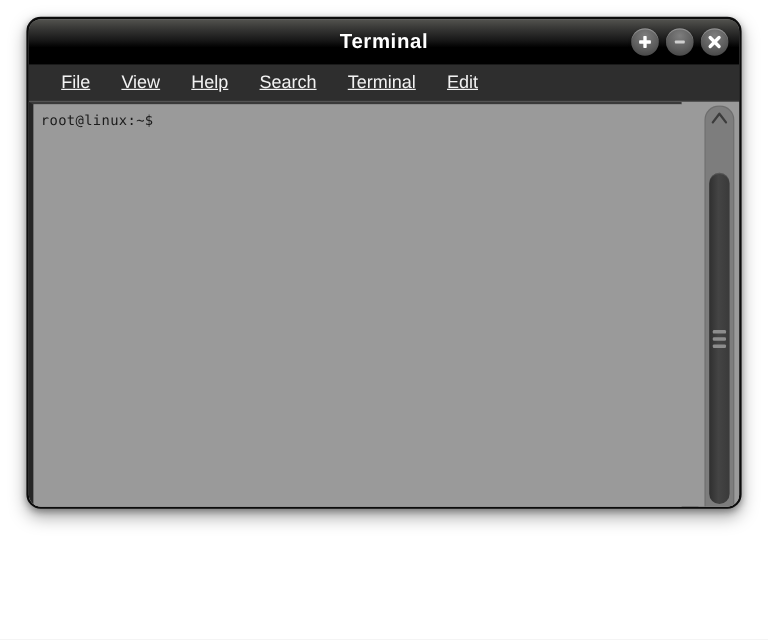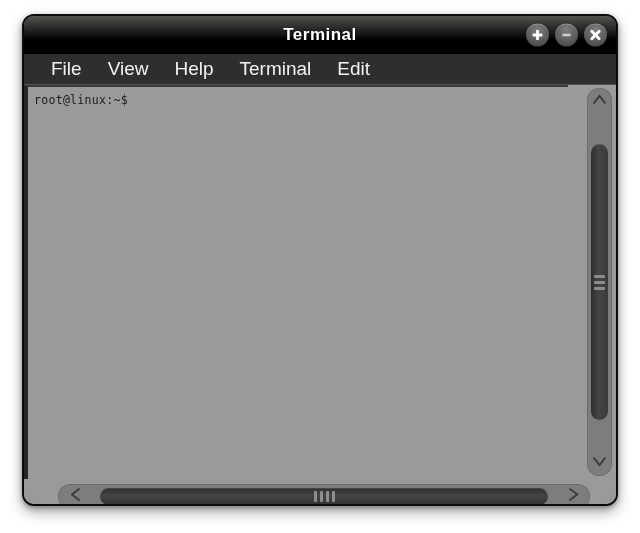--- a/index.html
+++ b/index.html
@@ -20,21 +20,21 @@
     height: 533px;
     background: #ffffff;
   }
 
   
   #window {
     position: absolute;
     left: 22px;
     top: 14px;
     width: 596px;
-    height: 492px;
+    height: 410px;
     border-radius: 12px;
     background: #9a9a9a;
     box-shadow:
       0 6px 14px rgba(0,0,0,0.34),
       0 2px 5px rgba(0,0,0,0.30);
     border: 2px solid #0c0c0c;
     box-sizing: border-box;
     overflow: hidden;
   }
 
@@ -89,25 +89,26 @@
     height: 31px;
     background: #2e2e2e;
     border-bottom: 1px solid #545454;
     display: flex;
     align-items: center;
     padding-left: 14px;
     box-sizing: border-box;
   }
   .menu-item {
     color: #f2f2f2;
-    font-size: 19px;
+    font-size: 15px;
     padding: 2px 13px 3px 13px;
     cursor: default;
     user-select: none;
     white-space: nowrap;
+    text-decoration: underline;
   }
 
   
   #body-row {
     display: flex;
     height: 394px;
     background: #9a9a9a;
     gap: 14px;
   }
 
@@ -286,20 +287,21 @@
           </span>
         </div>
 
       </div>
     </div>
 
     <div id="menubar">
       <div class="menu-item">File</div>
       <div class="menu-item">View</div>
       <div class="menu-item">Help</div>
+      <div class="menu-item">Search</div>
       <div class="menu-item">Terminal</div>
       <div class="menu-item">Edit</div>
     </div>
 
     <div id="body-row">
 
       <div id="term-wrap">
         <div id="terminal">
           <div id="prompt-line">root@linux:~$</div>
         </div>

